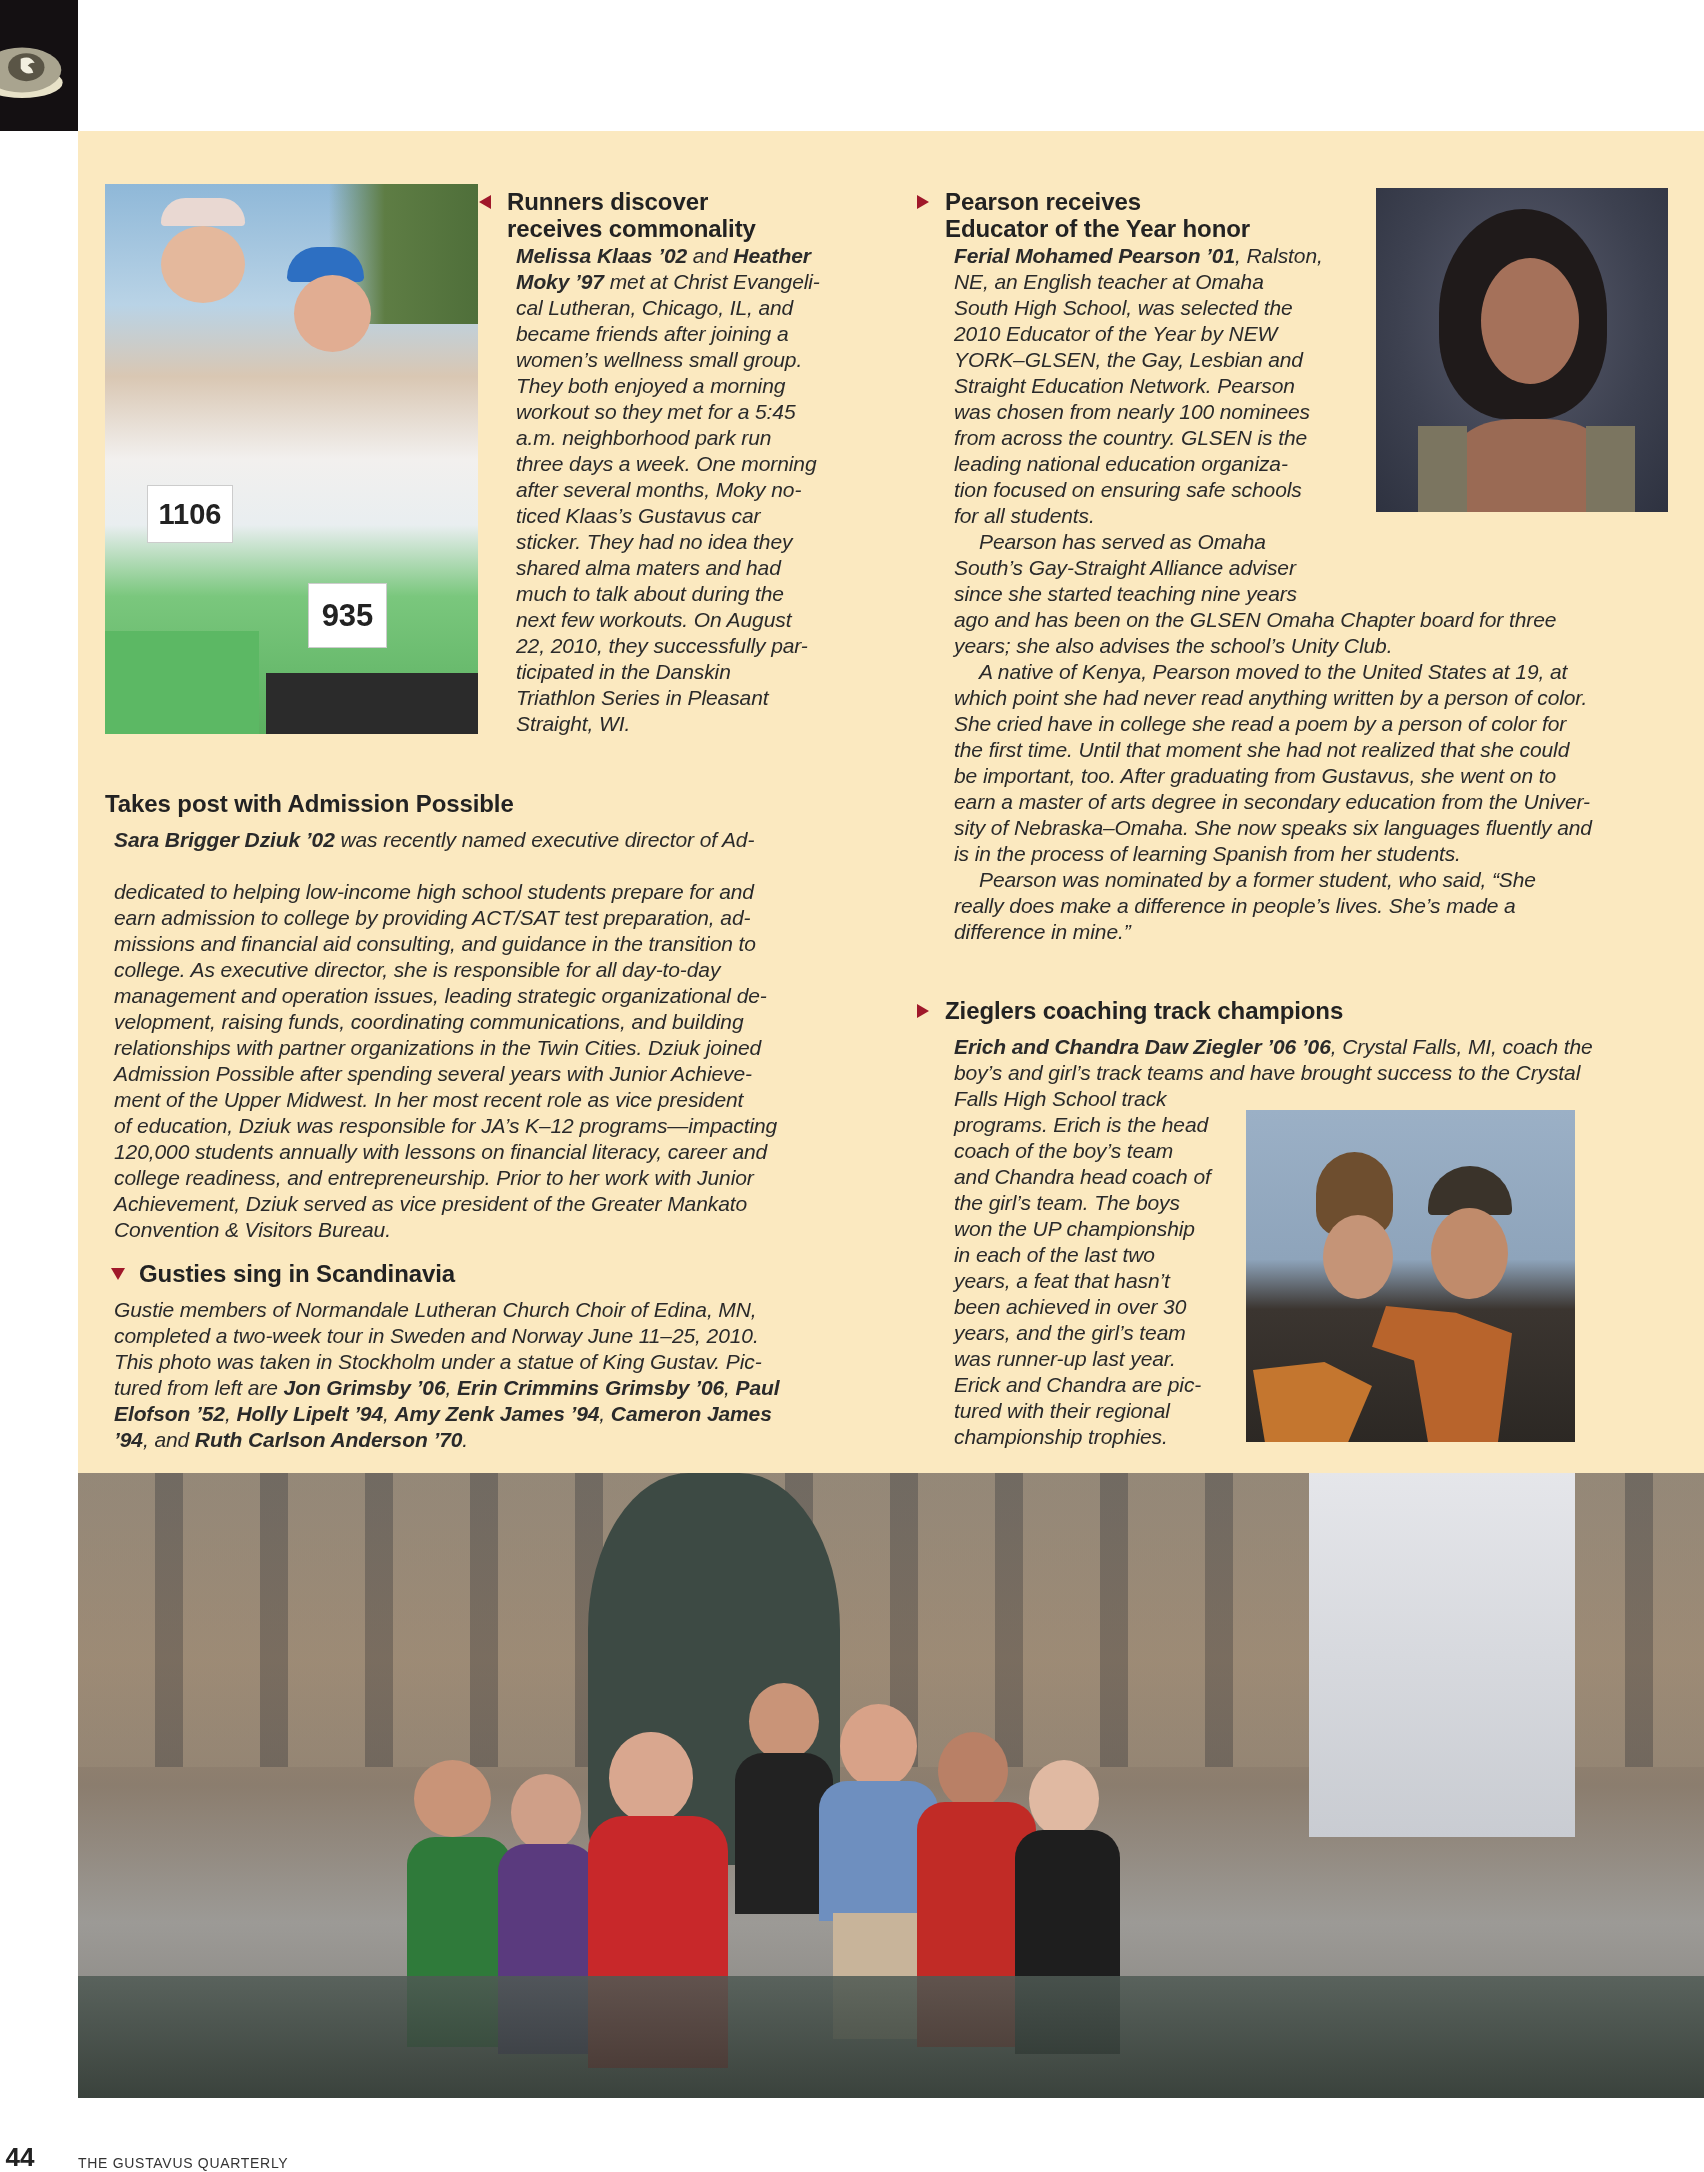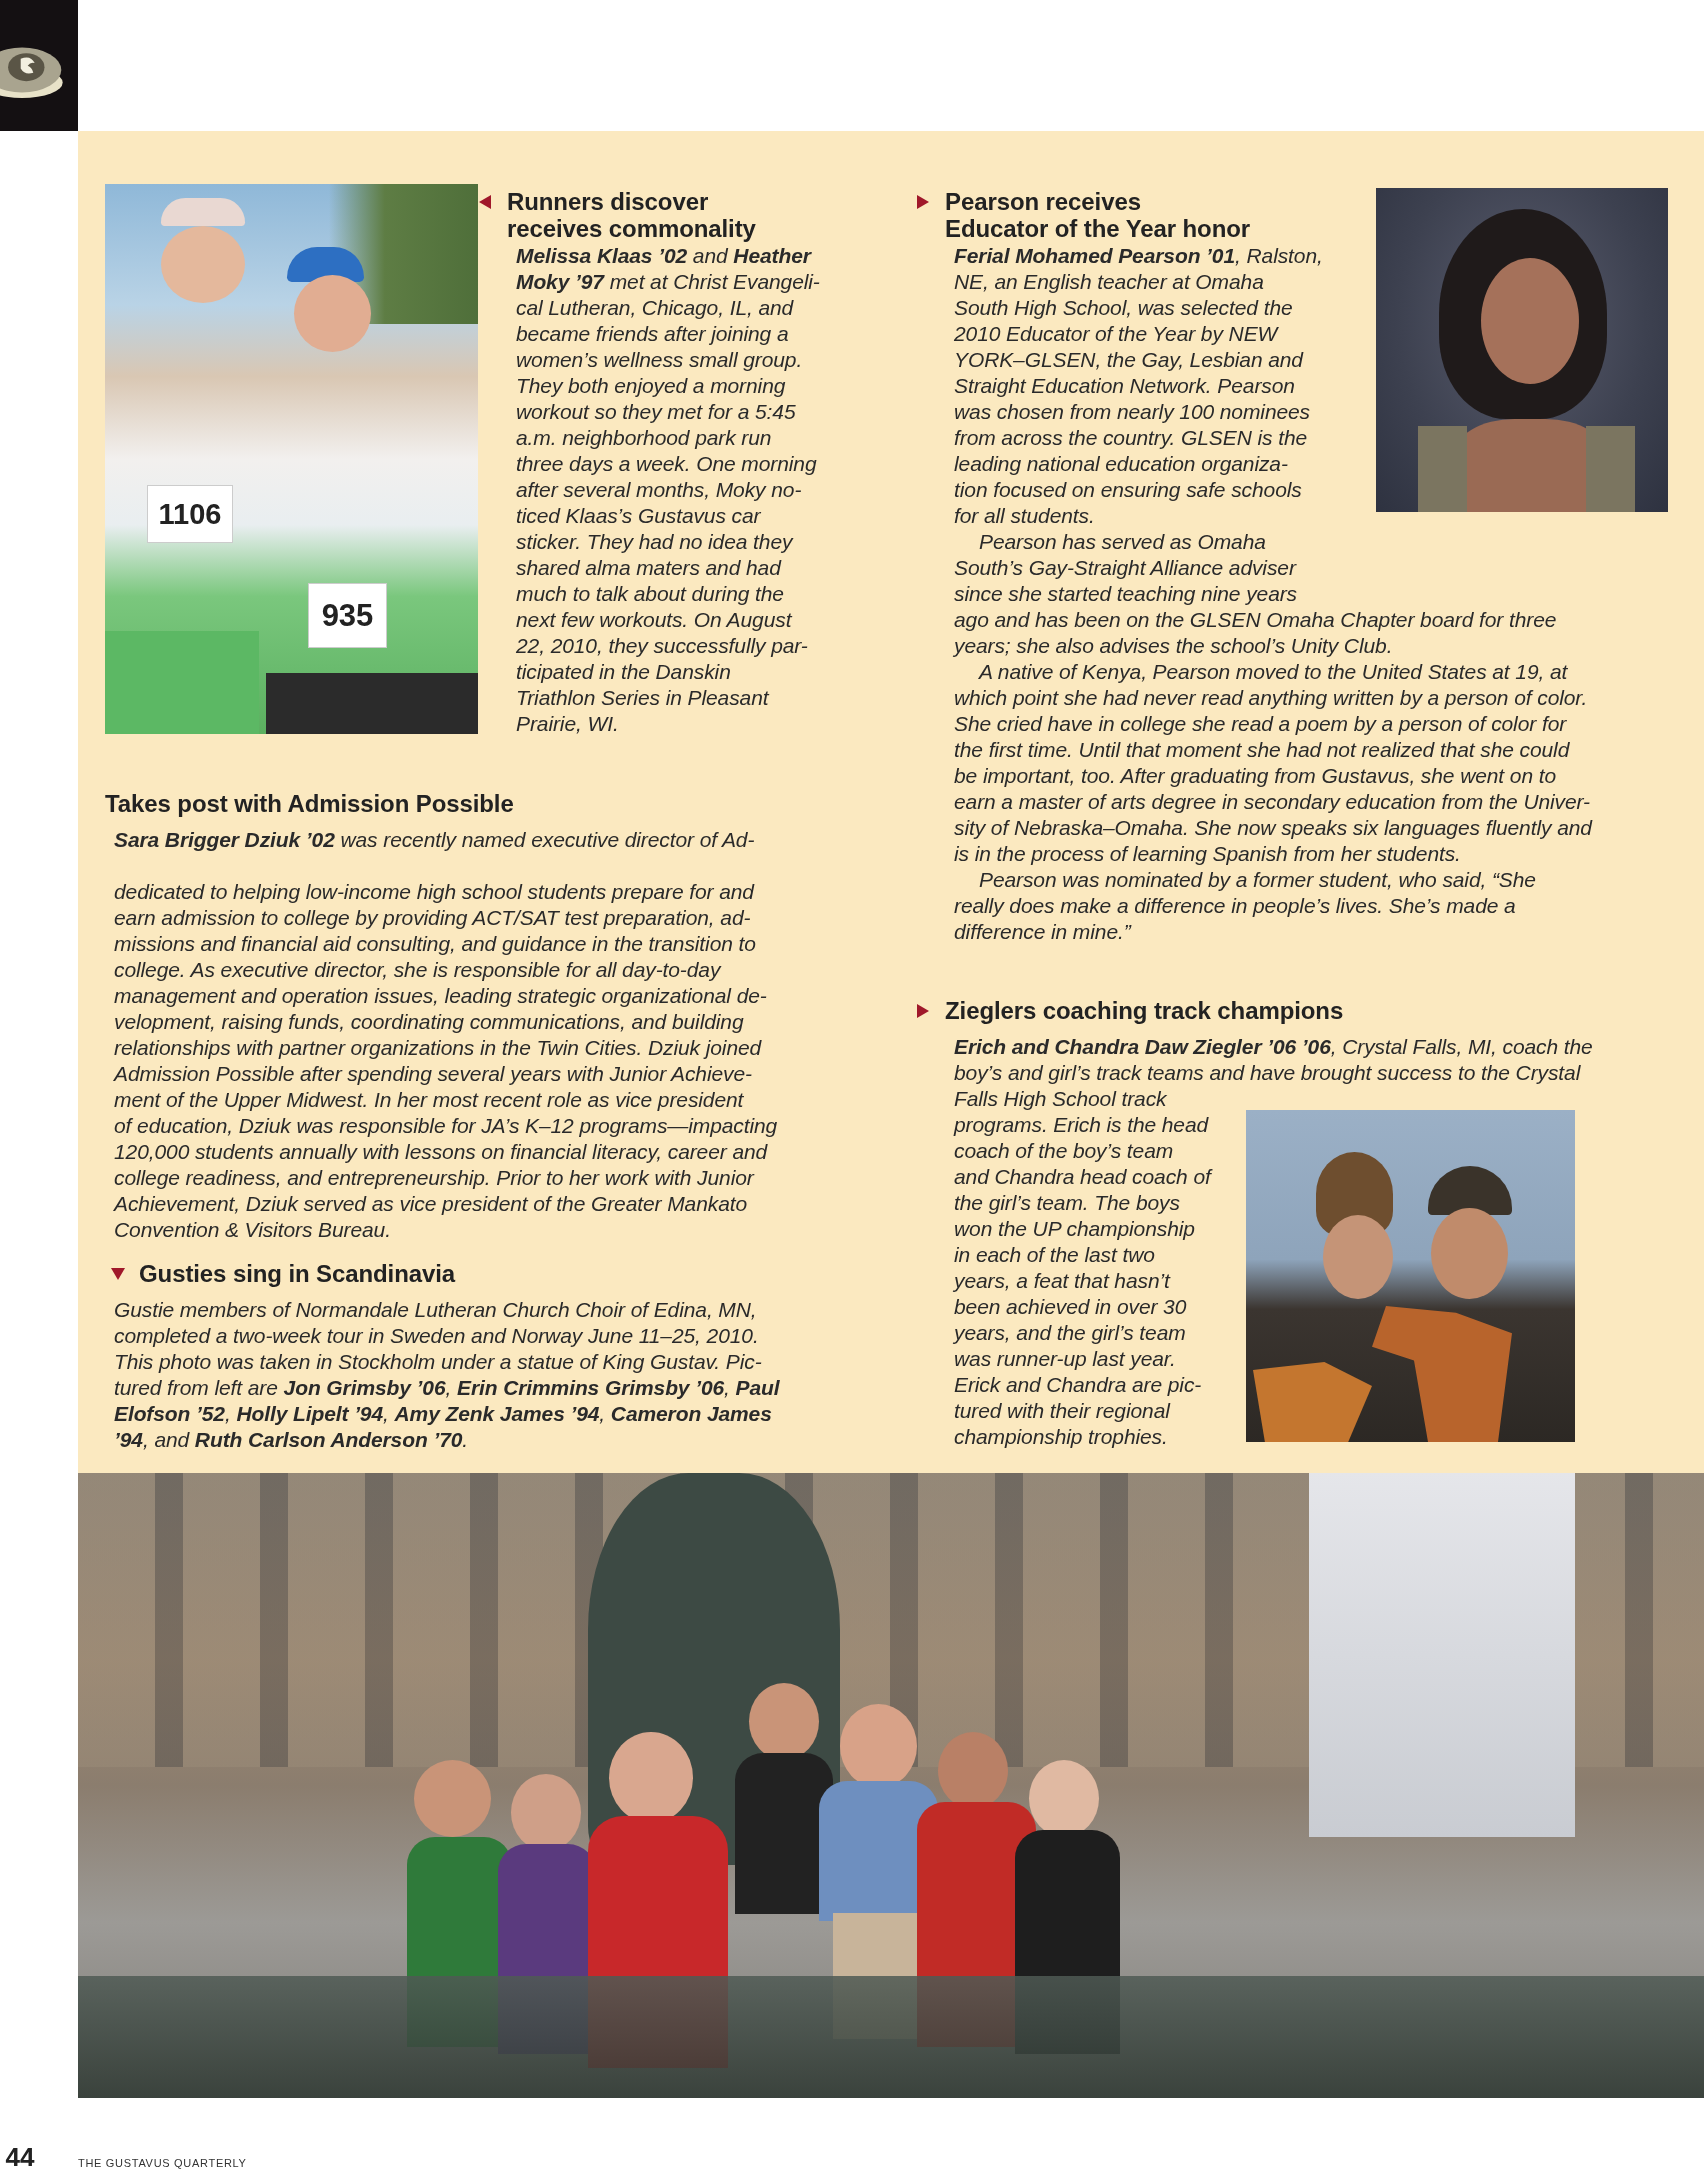--- a/index.html
+++ b/index.html
@@ -12,21 +12,21 @@
   .photo { position:absolute; overflow:hidden; }
   .text { position:absolute; font-size:21px; line-height:26px; font-style:italic; letter-spacing:-0.1px; }
   .text b { font-weight:bold; }
   .head { font-weight:bold; font-style:normal; font-size:24px; line-height:26.6px; color:#222; position:relative; }
   .tri { display:inline-block; width:0; height:0; position:absolute; }
   .tri-left { border-top:7.7px solid transparent; border-bottom:7.7px solid transparent; border-right:12.6px solid #a0182a; left:-28px; top:5.6px; }
   .tri-right { border-top:7.7px solid transparent; border-bottom:7.7px solid transparent; border-left:12.6px solid #a0182a; left:-28px; top:5.6px; }
   .tri-down { border-left:7.7px solid transparent; border-right:7.7px solid transparent; border-top:12.6px solid #a0182a; left:-28px; top:7px; }
   p { margin:9px; }
   #footer-num { left:5.6px; top:2142px; font-size:26px; font-weight:bold; line-height:31px; color:#222; }
-  #footer-title { left:78px; top:2155px; font-size:11px; letter-spacing:0.7px; line-height:17px; color:#333; }
+  #footer-title { left:78px; top:2155px; font-size:14px; letter-spacing:0.7px; line-height:17px; color:#333; }
 </style>
 </head>
 <body>
 
 <div id="ring-tab" class="abs"></div>
 <svg id="ring" class="abs" viewBox="0 0 104 100">
   <ellipse cx="40" cy="58" rx="58" ry="22" fill="#e8e2c8"></ellipse>
   <ellipse cx="40" cy="40" rx="56" ry="32" fill="#a9a48f"></ellipse>
   <ellipse cx="46" cy="36" rx="26" ry="20" fill="#5a5546"></ellipse>
   <path d="M38 24 q14 -6 20 6 q-6 -2 -10 4 q6 2 8 10 q-12 4 -18 -6 z" fill="#f2efe0"></path>
@@ -68,21 +68,21 @@
     <span>three days a week. One morning</span><br>
     <span>after several months, Moky no-</span><br>
     <span>ticed Klaas’s Gustavus car</span><br>
     <span>sticker. They had no idea they</span><br>
     <span>shared alma maters and had</span><br>
     <span>much to talk about during the</span><br>
     <span>next few workouts. On August</span><br>
     <span>22, 2010, they successfully par-</span><br>
     <span>ticipated in the Danskin</span><br>
     <span>Triathlon Series in Pleasant</span><br>
-    <span>Prairie, WI.</span>
+    <span>Straight, WI.</span>
   </p>
 </div>
 
 <div class="photo" style="left:1376px;top:188px;width:292px;height:324px;background:radial-gradient(ellipse at 50% 40%,#5a5d6e 0%,#3d4150 60%,#2e3240 100%);">
   <div style="position:absolute;left:63px;top:21px;width:168px;height:210px;background:#1f1a1a;border-radius:50% 50% 40% 40%;"></div>
   <div style="position:absolute;left:105px;top:70px;width:98px;height:126px;background:#a5715a;border-radius:50%;"></div>
   <div style="position:absolute;left:77px;top:231px;width:154px;height:94px;background:#9a6a54;border-radius:40% 40% 0 0;"></div>
   <div style="position:absolute;left:42px;top:238px;width:49px;height:87px;background:#7b7560;"></div>
   <div style="position:absolute;left:210px;top:238px;width:49px;height:87px;background:#7b7560;"></div>
 </div>

